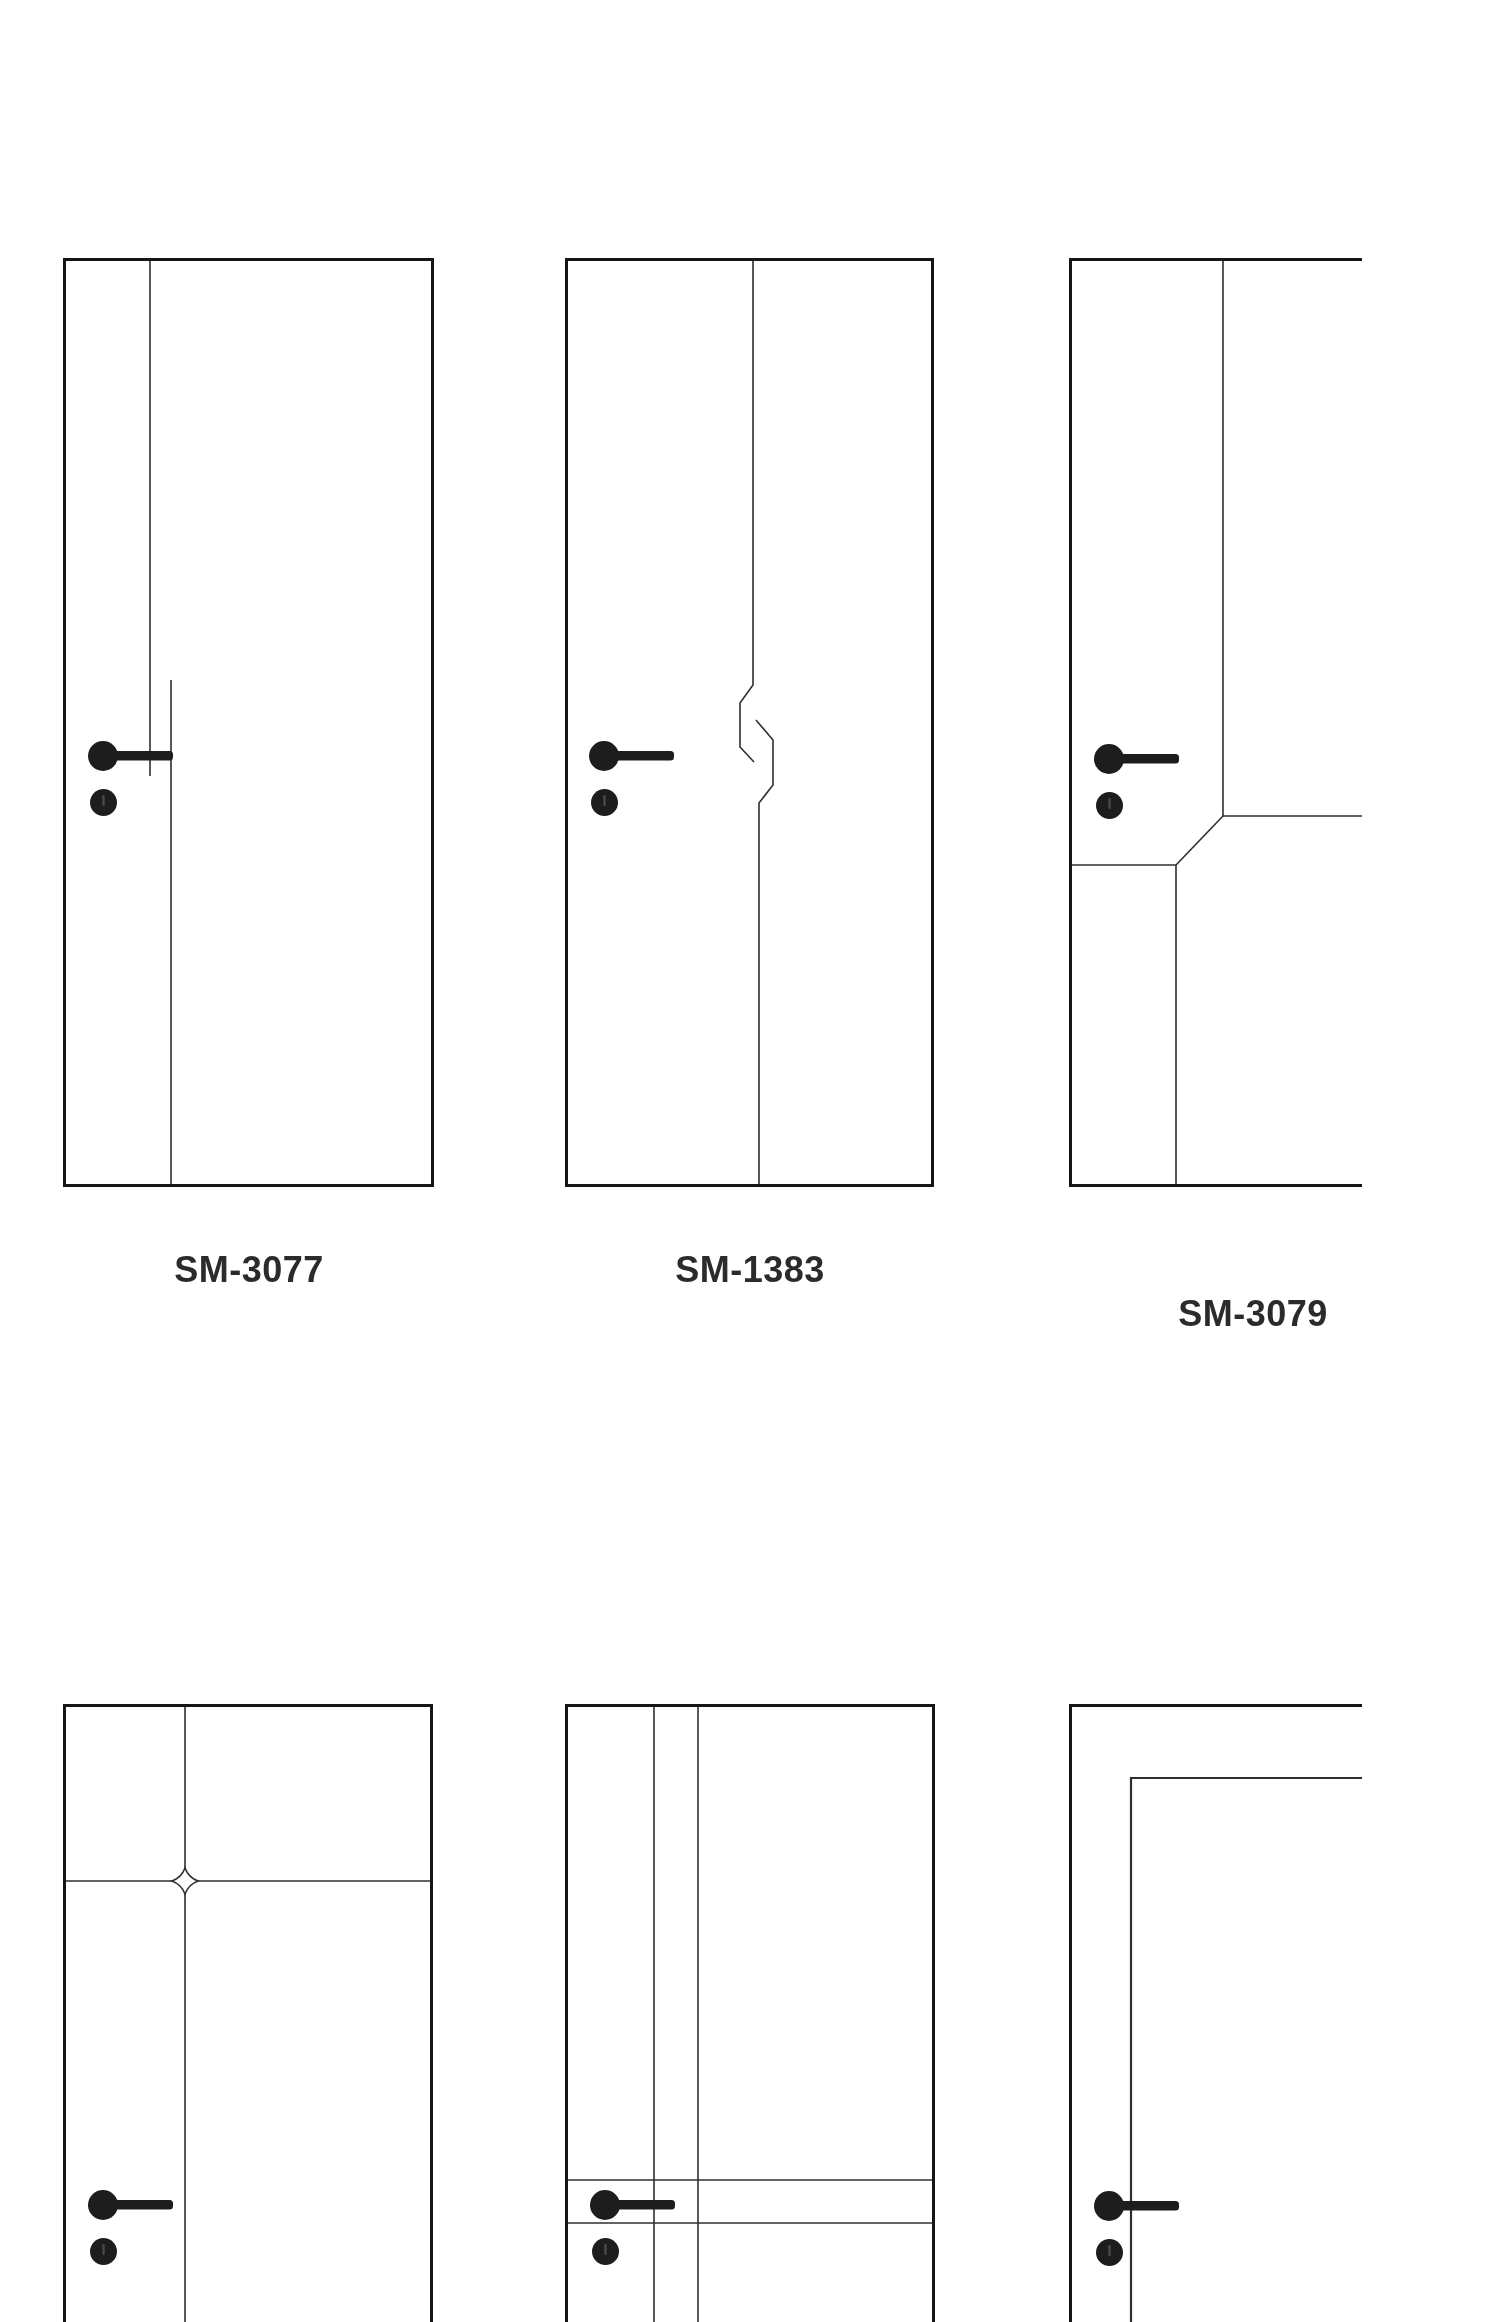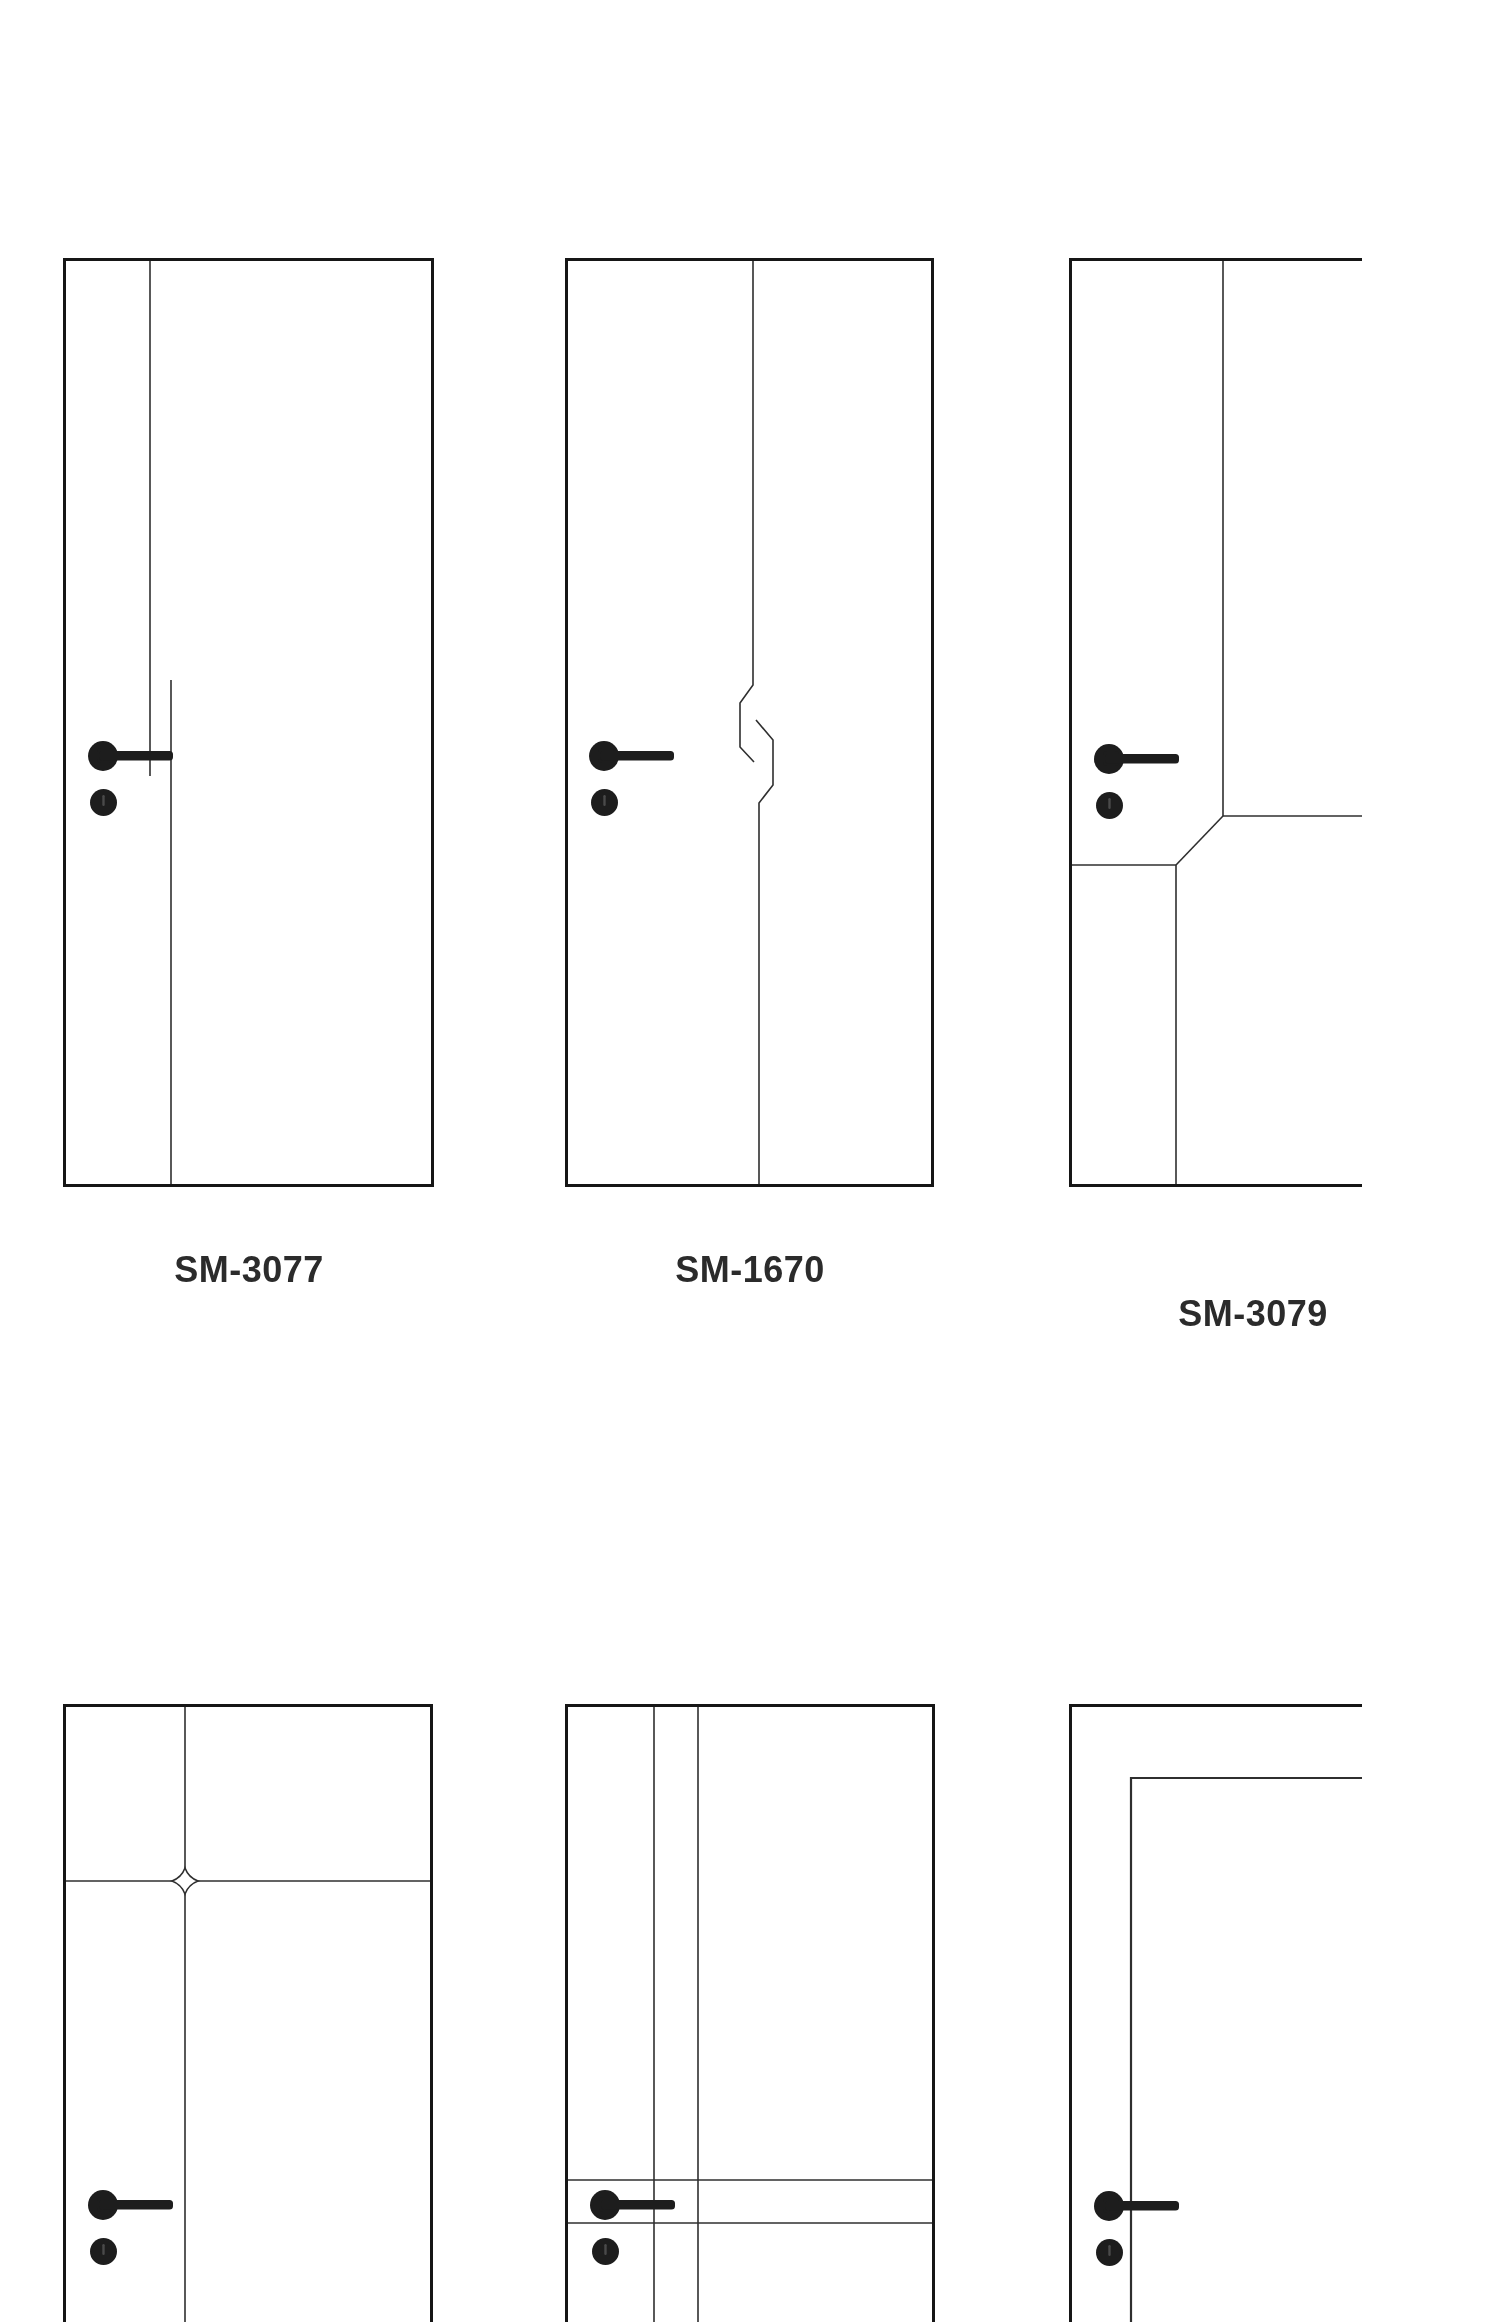--- a/index.html
+++ b/index.html
@@ -108,16 +108,16 @@
   </div>
 
   <div class="door door-6">
     <svg viewBox="0 0 365 694" width="365" height="694">
       <polyline points="59,694 59,71 313,71 313,694" fill="none" stroke="var(--groove)" stroke-width="2.2"></polyline>
       <use href="#lever-handle" transform="translate(37,499)"></use>
     </svg>
   </div>
 
   <div class="model-label label-1">SM-3077</div>
-  <div class="model-label label-2">SM-1670</div>
+  <div class="model-label label-2">SM-1383</div>
   <div class="model-label label-3">SM-3079</div>
 
 </div>
 
 </body></html>

